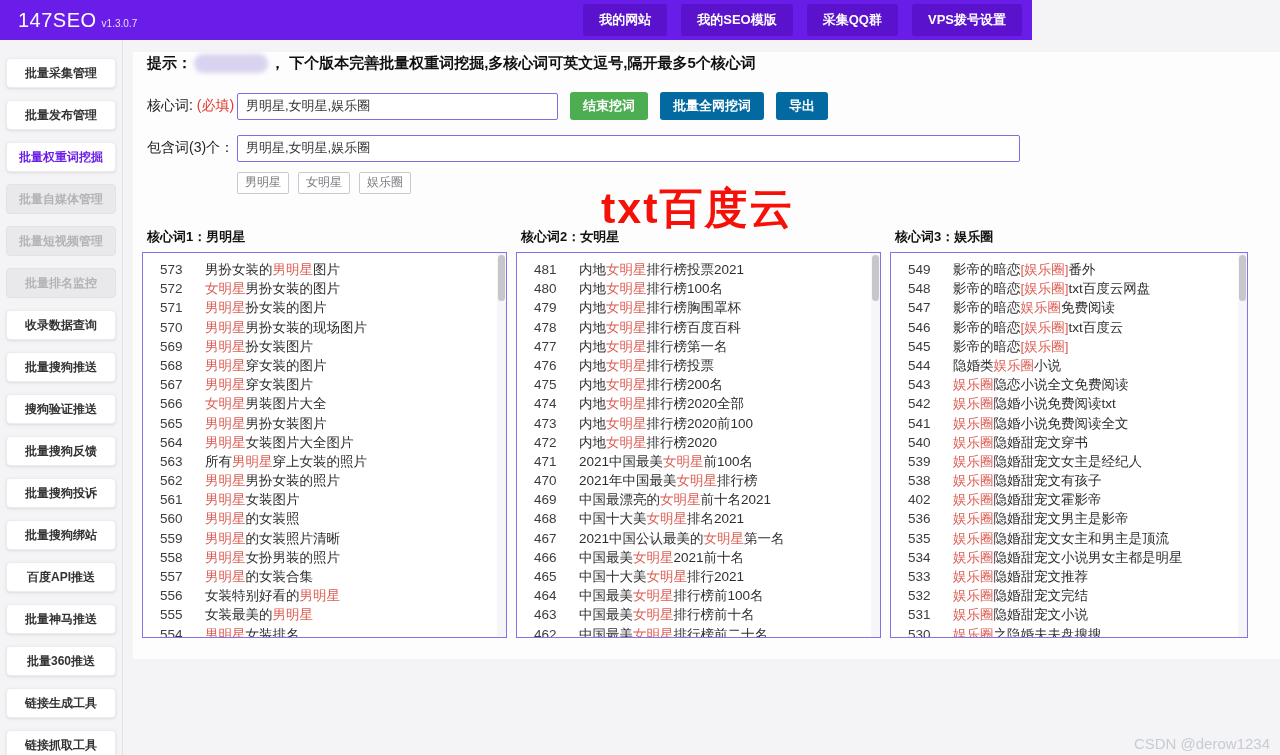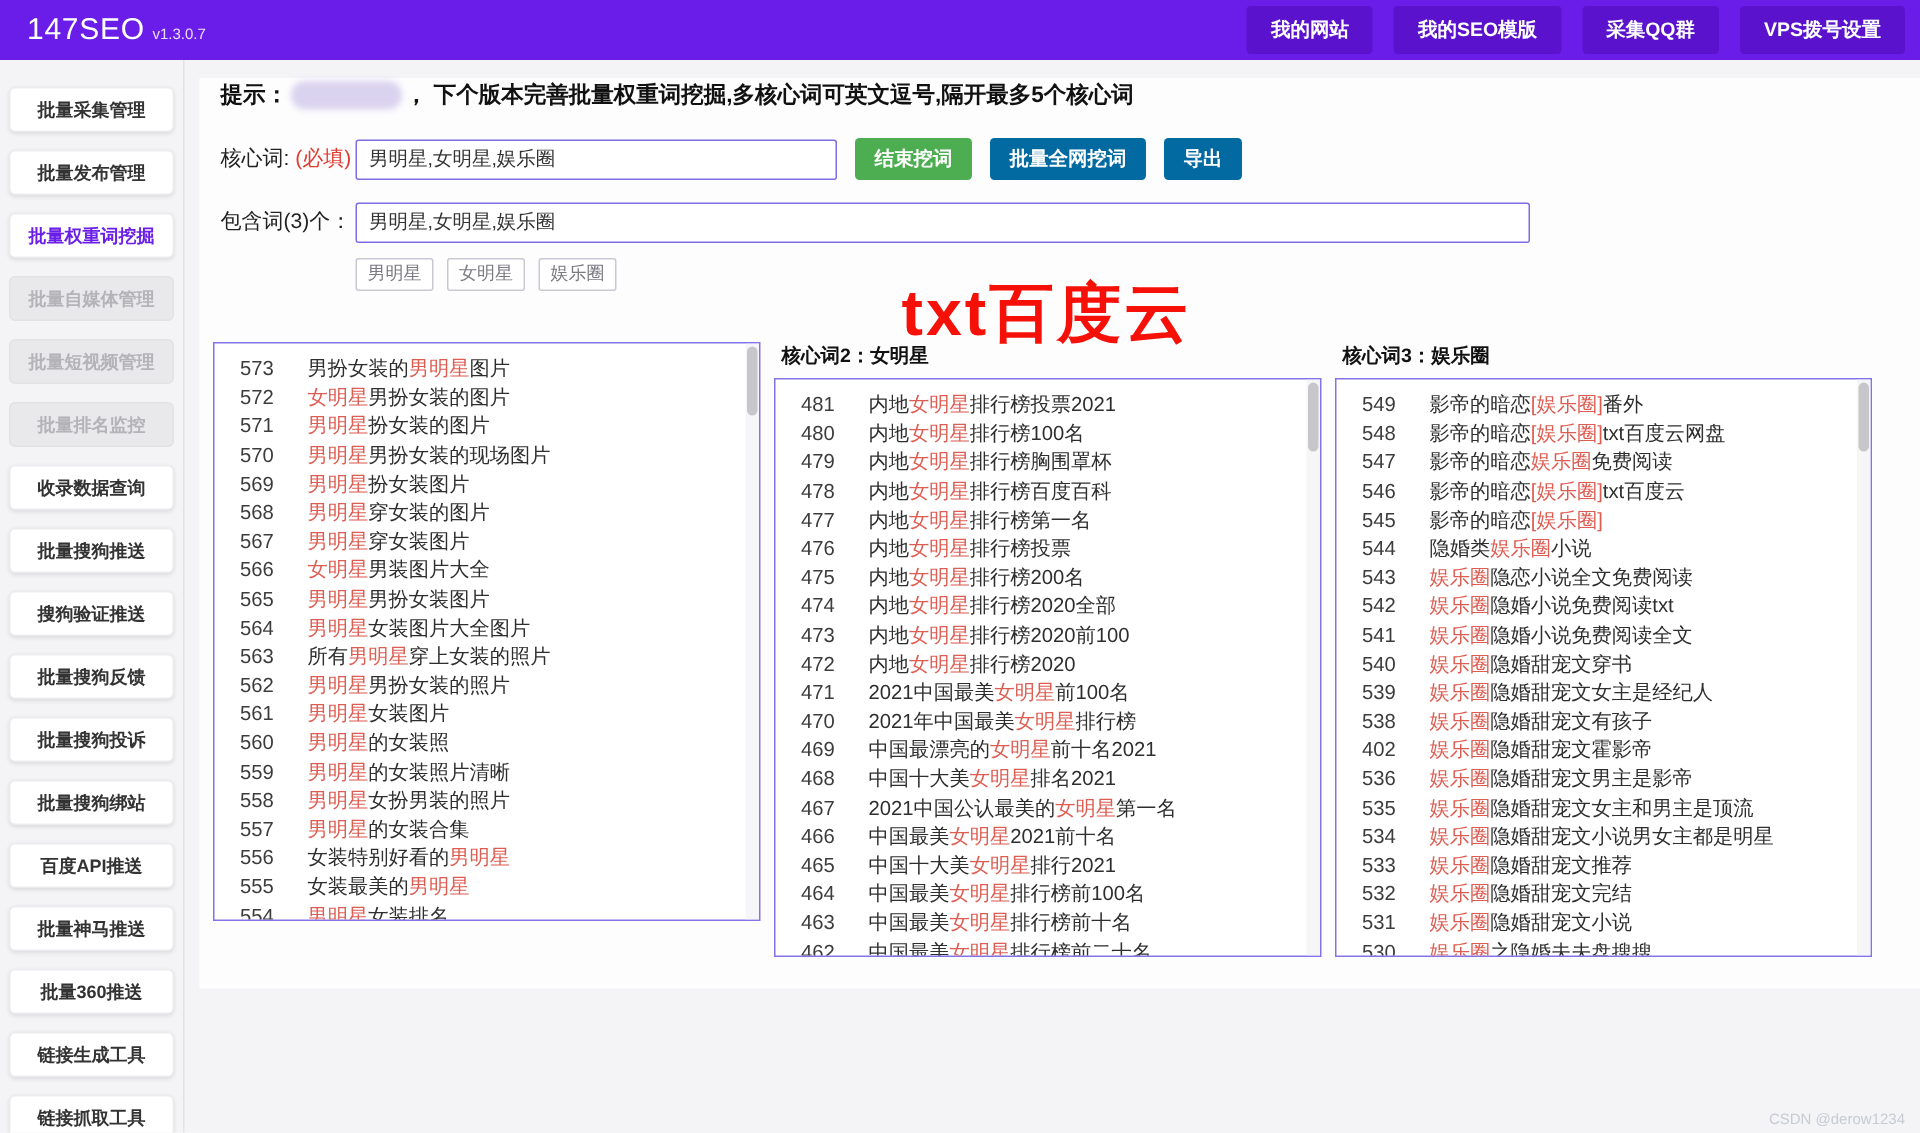--- a/index.html
+++ b/index.html
@@ -1,20 +1,20 @@
 <!DOCTYPE html>
 <html><head>
 <meta charset="utf-8">
 <style>
   * { margin:0; padding:0; box-sizing:border-box; }
   html,body { width:1280px; height:755px; overflow:hidden;
     font-family:"Liberation Sans","DejaVu Sans",sans-serif; background:#f4f4f6; }
 
   
-  .header { position:absolute; left:0; top:0; width:1280px; height:40px;
+  .header { position:absolute; left:0; top:0; width:1032px; height:40px;
     background:#6a1de8; display:flex; align-items:center; justify-content:space-between;
     padding:0 10px 0 18px; z-index:5; }
   .brand { color:#fff; display:flex; align-items:baseline; gap:5px; }
   .brand-name { font-size:20px; letter-spacing:.5px; }
   .brand-ver { font-size:10px; opacity:.85; }
   .hnav { display:flex; gap:14px; }
   .nav-btn { background:#5a12cd; color:#fff; border:none; font-size:13px; font-weight:bold;
     padding:7px 16px; border-radius:3px; cursor:pointer; font-family:inherit; }
 
   
@@ -63,21 +63,21 @@
   .listbox { position:relative; height:386px; background:#fff; border:1px solid #8274e8;
     overflow:hidden; padding-top:7px; }
   .row { display:flex; height:19.2px; line-height:19.2px; font-size:13.5px; white-space:nowrap; }
   .num { width:32px; margin-left:17px; margin-right:13px; color:#3c3c3c; flex:none; }
   .kw { color:#dd5d52; }
   .ktext { color:#2e2e2e; }
   .scrollbar { position:absolute; right:0; top:0; bottom:0; width:9px; background:#f6f6f8; }
   .scroll-thumb { position:absolute; right:1px; top:2px; width:7px; height:46px;
     background:#c7c7cb; border-radius:4px; }
 
-  .watermark { position:absolute; right:10px; bottom:3px; font-size:10px; color:#c6cbd4; }
+  .watermark { position:absolute; right:10px; bottom:3px; font-size:15px; color:#c6cbd4; }
 </style>
 </head>
 <body>
 
 <div class="header">
   <div class="brand">
     <span class="brand-name">147SEO</span>
     <span class="brand-ver">v1.3.0.7</span>
   </div>
   <nav class="hnav" id="header-nav">
@@ -133,20 +133,21 @@
     <div class="tags" id="tags">
         <span class="tag">男明星</span>
         <span class="tag">女明星</span>
         <span class="tag">娱乐圈</span>
       </div>
 
     <div class="banner">txt百度云</div>
 
     <div class="cols" id="cols">
         <section class="col">
+          <div class="col-title">核心词1：男明星</div>
           <div class="listbox">
             <div class="row">
               <span class="num">573</span>
               <span class="ktext">男扮女装的</span>
               <span class="kw">男明星</span>
               <span class="ktext">图片</span>
             </div>
             <div class="row">
               <span class="num">572</span>
               <span class="kw">女明星</span>

